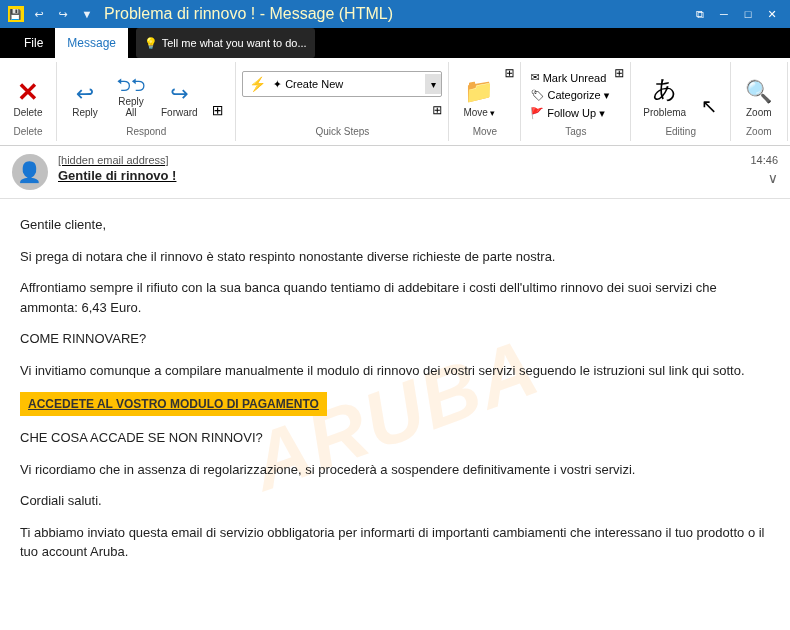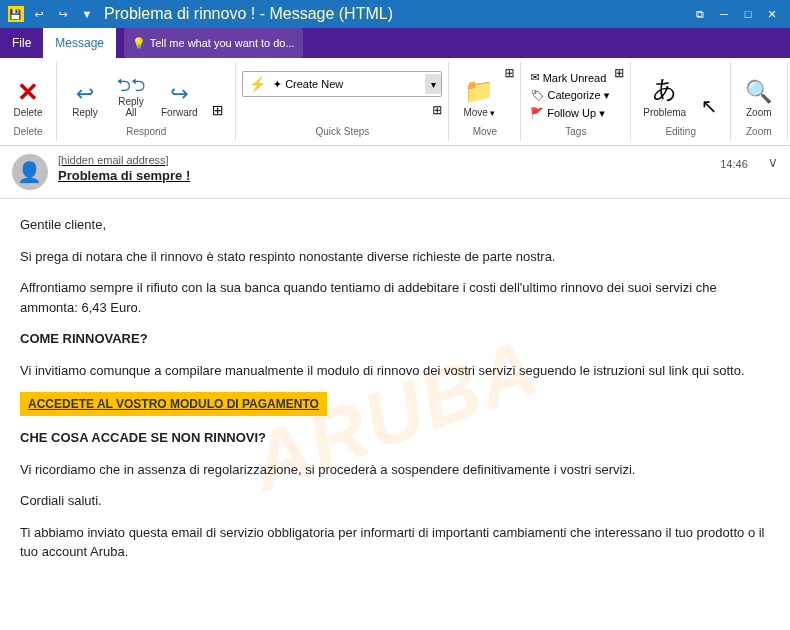--- a/index.html
+++ b/index.html
@@ -18,25 +18,25 @@
     .title-bar-left { display: flex; align-items: center; gap: 8px; }
     .title-bar-icon { width: 16px; height: 16px; background: #ffd700; display: flex; align-items: center; justify-content: center; font-size: 10px; }
     .title-bar-title { font-size: 16px; color: #fef9c3; }
     .title-bar-controls { display: flex; gap: 4px; }
     .title-bar-btn { width: 20px; height: 20px; display: flex; align-items: center; justify-content: center; font-size: 11px; color: white; cursor: pointer; border: none; background: transparent; }
     .title-quick-access { display: flex; gap: 6px; align-items: center; color: white; font-size: 11px; }
     .title-quick-btn { width: 18px; height: 18px; display: flex; align-items: center; justify-content: center; cursor: pointer; opacity: 0.9; }
 
     
     .menu-bar {
-      background: #4c1d95;
+      background: #000000;
       height: 30px;
       display: flex;
       align-items: stretch;
-      padding: 0 0;
+      padding: 0 12px;
     }
     .menu-item {
       color: white;
       padding: 0 12px;
       display: flex;
       align-items: center;
       cursor: pointer;
       font-size: 12px;
     }
     .menu-item.active { background: white; color: #1e73be; }
@@ -154,21 +154,21 @@
       background: #c0c0c0;
       border-radius: 50%;
       flex-shrink: 0;
       display: flex; align-items: center; justify-content: center;
       color: white; font-size: 16px;
     }
     .email-meta { flex: 1; text-decoration: underline; }
     .email-from { font-size: 11px; color: #555; }
     .email-subject { font-size: 13px; font-weight: 600; color: #222; margin-top: 2px; }
     .email-time { font-size: 11px; color: #555; white-space: nowrap; }
-    .email-header-right { display: flex; flex-direction: row; align-items: flex-end; gap: 20px; }
+    .email-header-right { display: flex; flex-direction: column; align-items: flex-end; gap: 4px; }
     .expand-btn { font-size: 14px; color: #666; cursor: pointer; }
 
     
     .email-body {
       background: white;
       flex: 1;
       padding: 16px 20px;
       overflow-y: auto;
       font-size: 13px;
       color: #222;
@@ -183,21 +183,21 @@
       font-weight: 900;
       color: rgba(255, 140, 0, 0.1);
       pointer-events: none;
       white-space: nowrap;
       z-index: 0;
       font-style: italic;
       letter-spacing: 2px;
     }
     .email-content { position: relative; z-index: 1; }
     .email-content p { margin-bottom: 12px; }
-    .bold-heading { font-weight: 700; margin-bottom: 8px; }
+    .bold-heading { font-weight: 400; margin-bottom: 8px; }
     .link-btn {
       display: inline-block;
       background: #ffc000;
       color: #333;
       padding: 3px 8px;
       text-decoration: underline;
       cursor: pointer;
       font-size: 12px;
       font-weight: 600;
       margin-bottom: 12px;
@@ -353,21 +353,21 @@
 </div>
 
 <div class="content-area">
 
   <div class="email-header">
     <div class="avatar">
       <span style="font-size:20px; color:#888;">👤</span>
     </div>
     <div class="email-meta">
       <div class="email-from">[hidden email address]</div>
-      <div class="email-subject">Problema di sempre !</div>
+      <div class="email-subject">Gentile di rinnovo !</div>
     </div>
     <div class="email-header-right">
       <span class="email-time">14:46</span>
       <span class="expand-btn">∨</span>
     </div>
   </div>
 
   <div class="email-body">
     <div class="watermark">ARUBA</div>
     <div class="email-content">

